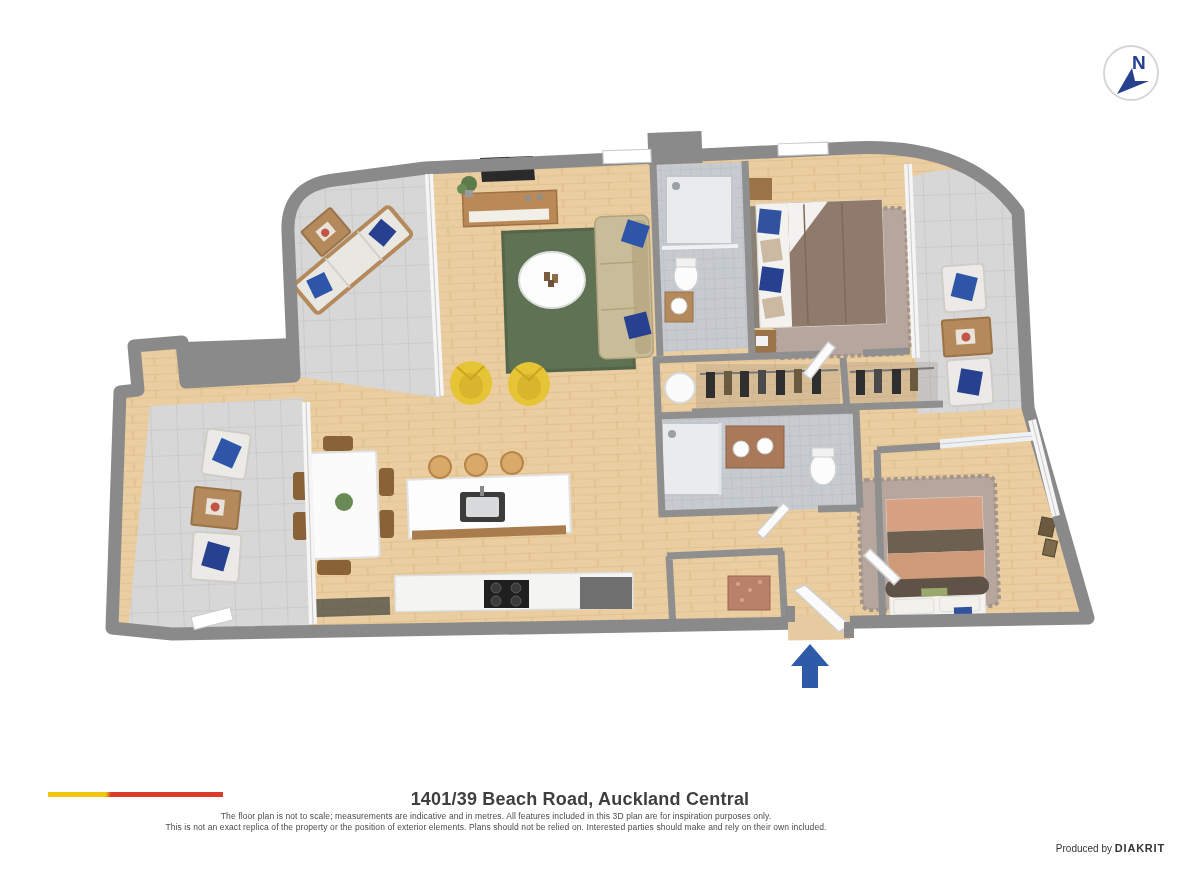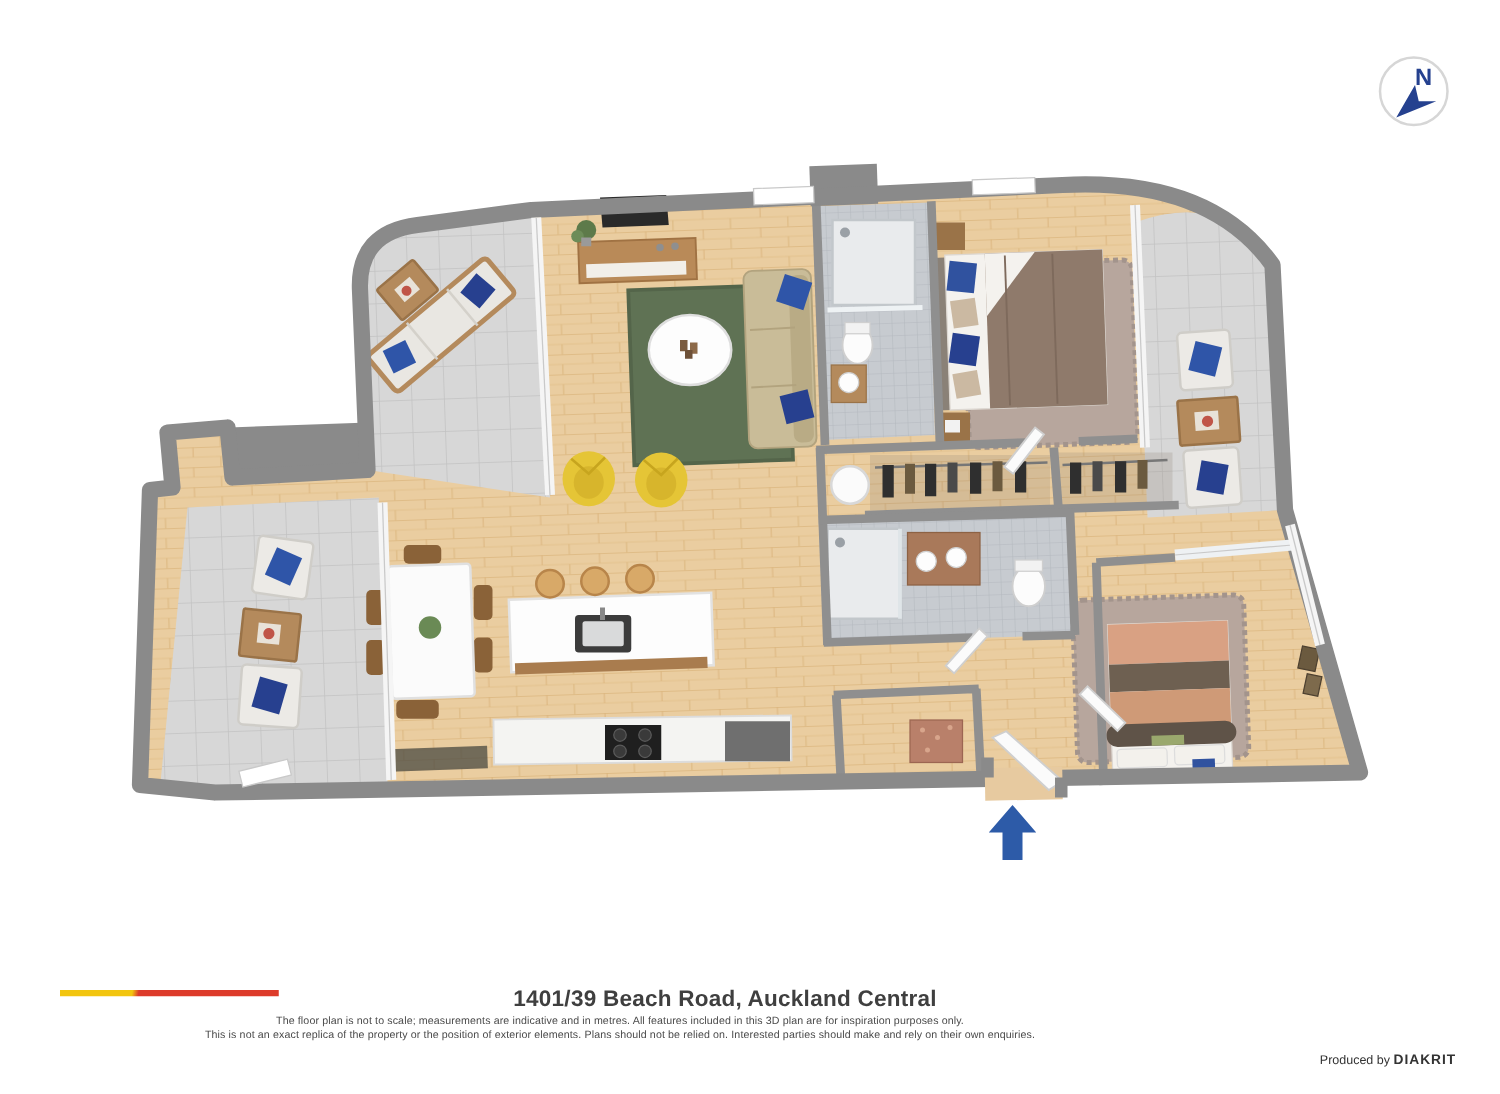--- a/index.html
+++ b/index.html
@@ -356,15 +356,15 @@
     <polygon points="722,524 741,546 730,546 730,568 714,568 714,546 703,546" fill="#2d5ba8"></polygon>
   </g>
 </svg>
 
 <div class="logo">
   <div class="stripe"></div>
 </div>
 
 <div class="title">1401/39 Beach Road, Auckland Central</div>
 <div class="disc1">The floor plan is not to scale; measurements are indicative and in metres. All features included in this 3D plan are for inspiration purposes only.</div>
-<div class="disc2">This is not an exact replica of the property or the position of exterior elements. Plans should not be relied on. Interested parties should make and rely on their own enquiries.</div>
+<div class="disc2">This is not an exact replica of the property or the position of exterior elements. Plans should not be relied on. Interested parties should make and rely on their own included.</div>
 
 <div class="produced"><span>Produced by </span><b>DIAKRIT</b></div>
 
 </body></html>

